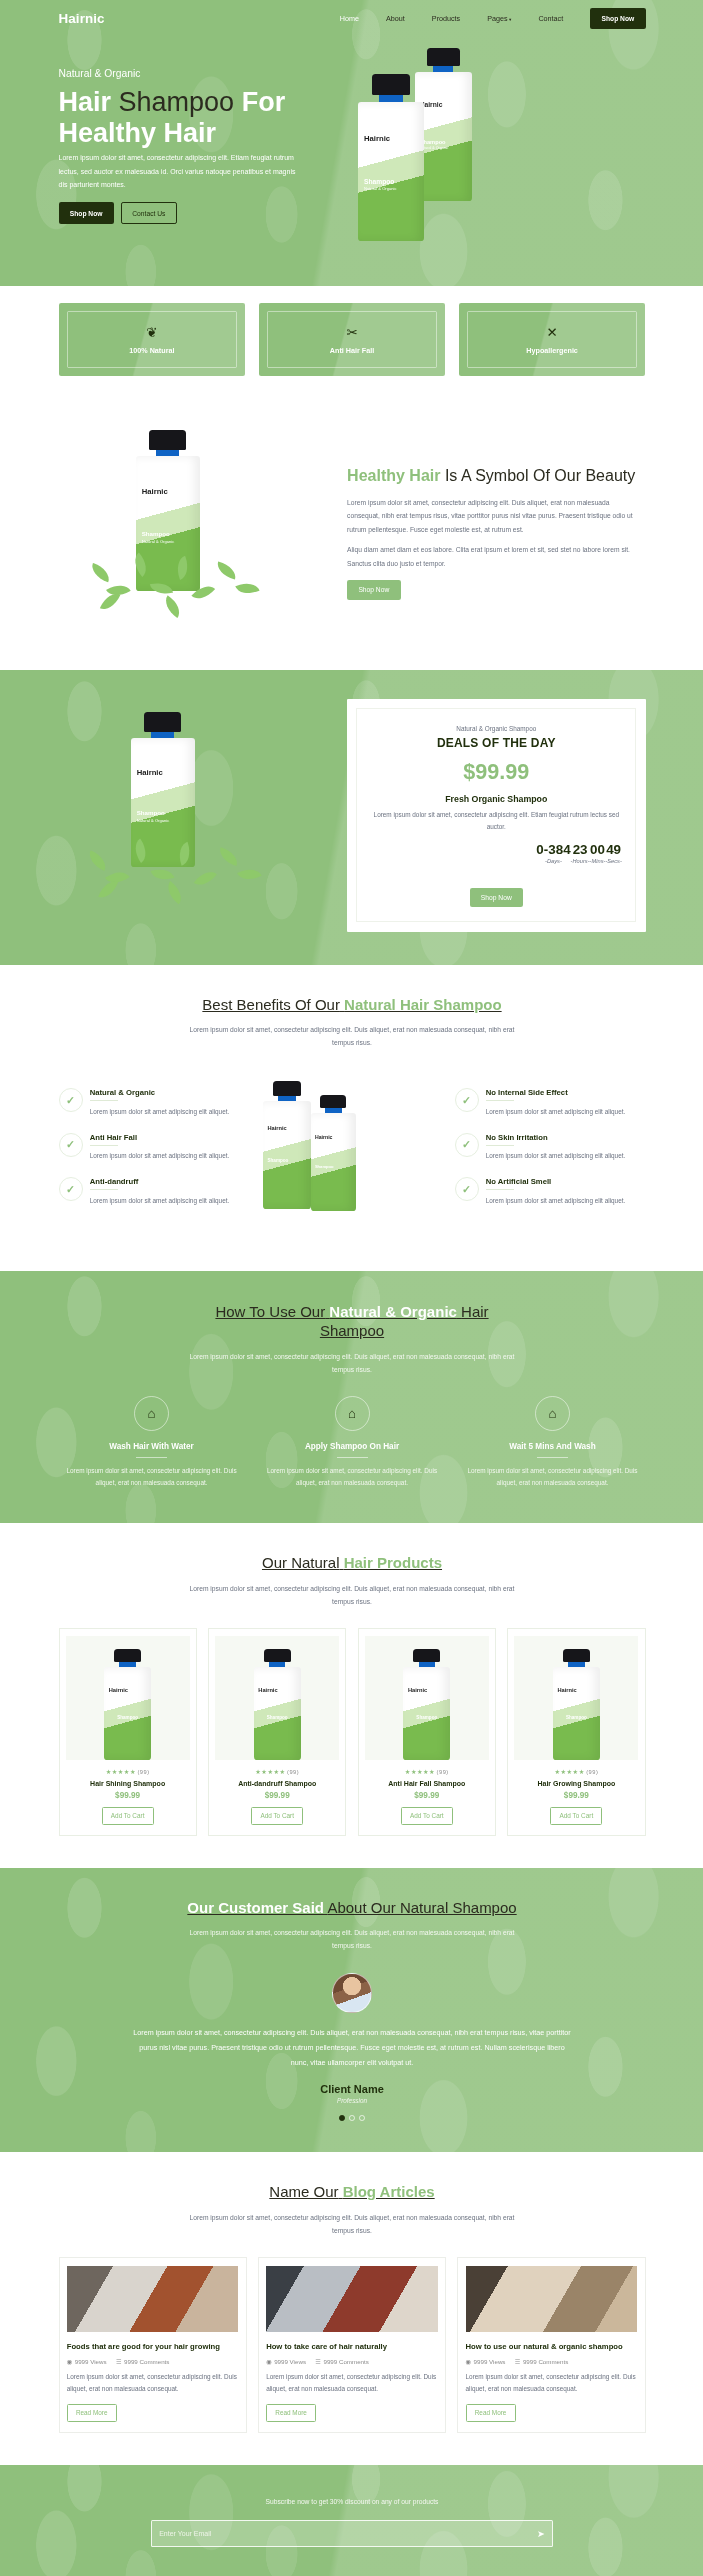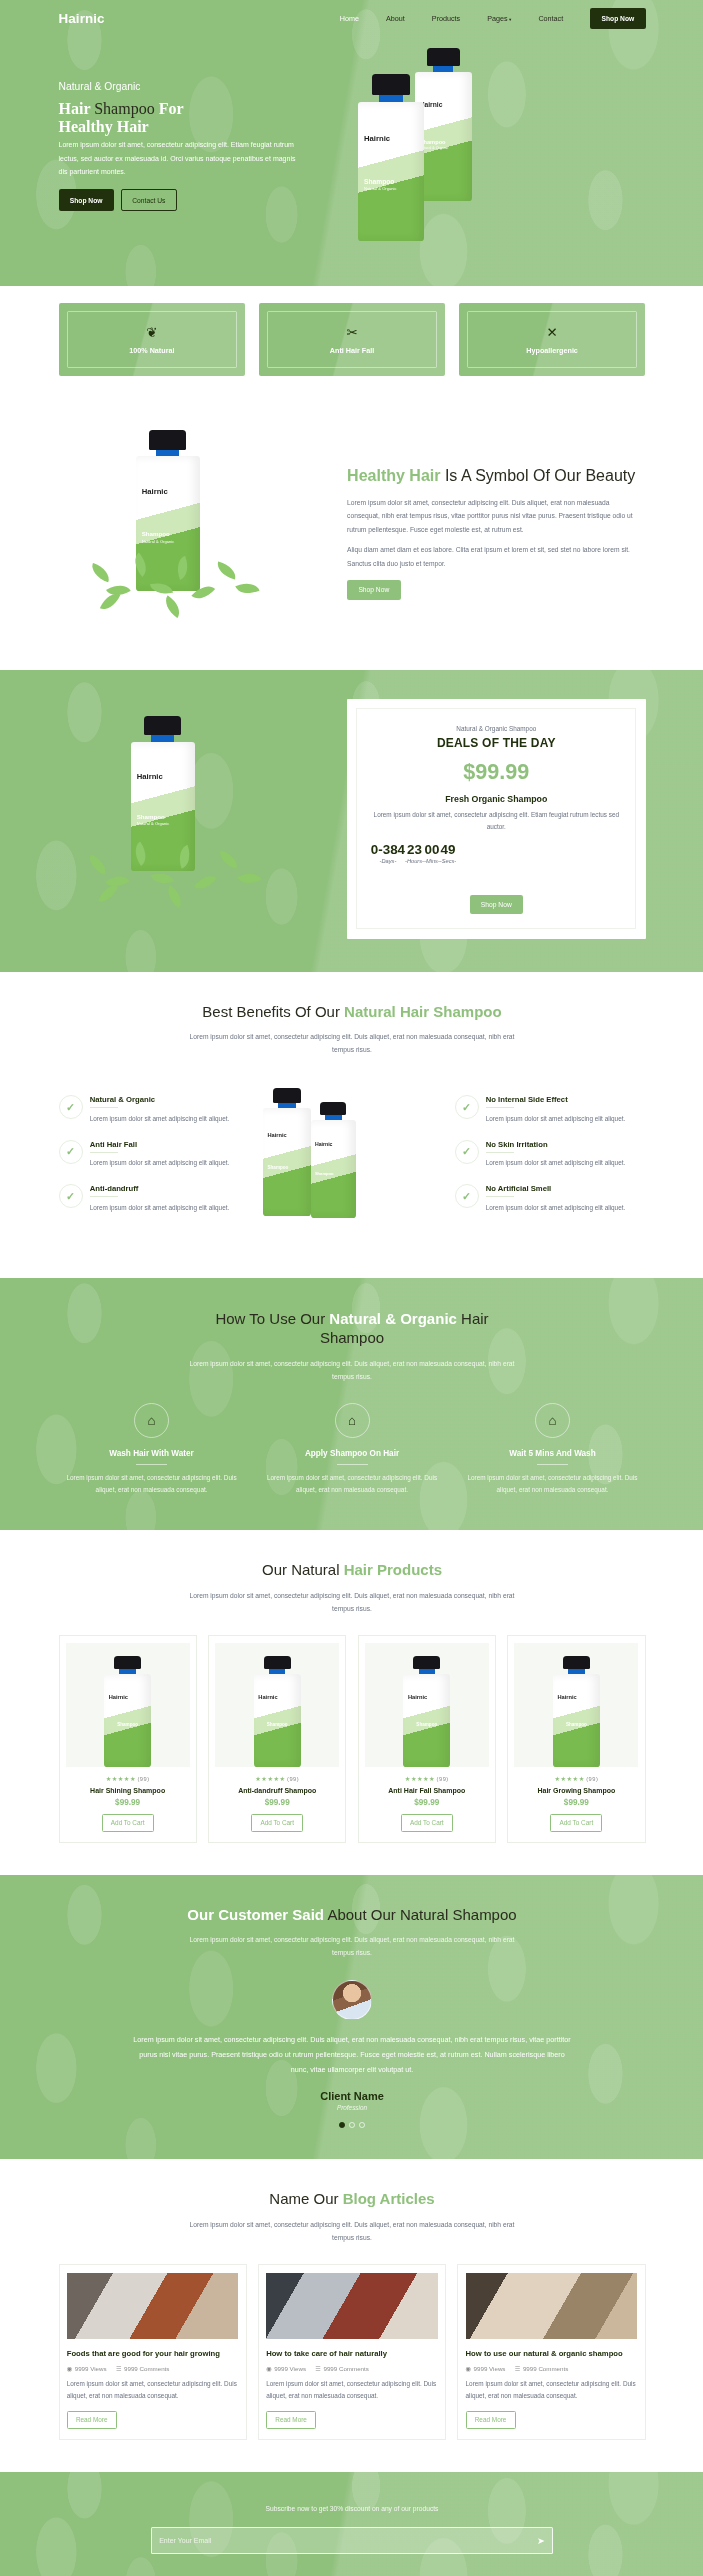--- a/index.html
+++ b/index.html
@@ -53,21 +53,21 @@
   .btn-dark {
     background:#21300d; color:#fff; padding:6.7px 11.3px; border-radius:2.1px;
     font-size:6.7px; font-weight:bold; border:none; cursor:pointer;
   }
 
   
   .hero { padding: 21.6px 0 52px; position:relative; }
   .hero-grid { display:flex; align-items:center; }
   .hero-left { width: 289px; }
   .eyebrow { color:#fff; font-size:10.3px; margin-bottom:7.2px; font-weight:300; }
-  .hero-h1 { font-size:16px; line-height:1.18; margin-bottom:1px; color:#fff; font-weight:bold;font-family:Liberation Serif, serif; }
+  .hero-h1 { font-size:27px; line-height:1.18; margin-bottom:1px; color:#fff; font-weight:bold; }
   .hero-h1 .thin { font-weight:300; color:#2b2b1f; }
   .hero-p { color:#fff; font-size:7px; line-height:1.9; width:247px; margin-bottom:11.3px; }
   .hero-btns { display:flex; gap:7.2px; }
   .btn-outline-dark {
     border:0.5px solid #21300d; color:#21300d; background:transparent;
     padding:6.2px 10.3px; border-radius:2.1px; font-size:6.7px; cursor:pointer;
   }
   .hero-right { flex:1; position:relative; height:175px; }
 
   
@@ -128,28 +128,28 @@
   .deals-left { width:268px; position:relative; height:206px; }
   .deals-card {
     flex:1; background:#fff; padding:9.3px; border-radius:1px;
   }
   .deals-card-in { border:0.5px solid #eef2ea; padding:15.5px 13.4px 14.4px; text-align:center; }
   .deal-eyebrow { font-size:6.4px; color:#6b7280; margin-bottom:4.1px; }
   .deal-title { font-size:12px; font-weight:bold; color:#21300d; letter-spacing:0.2px; margin-bottom:9.3px; }
   .deal-price { font-size:21.6px; font-weight:bold; color:#8fc07c; margin-bottom:9.3px; }
   .deal-prod { font-size:8.8px; font-weight:bold; color:#21300d; margin-bottom:5.2px; }
   .deal-desc { font-size:6.4px; color:#6b7280; line-height:1.8; margin-bottom:10.3px; }
-  .countdown { display:flex; justify-content:flex-start; margin-bottom:28px; }
+  .countdown { display:flex; justify-content:flex-end; margin-bottom:21px; }
   .cd-num { font-size:13.4px; font-weight:bold; color:#21300d; line-height:1.1; }
   .cd-lbl { font-size:5.7px; color:#6b7280; font-style:italic; }
 
   
   .benefits { padding:30px 0 31px; background:#fff; }
   .sec-head { text-align:center; max-width:330px; margin:0 auto 20.6px; }
-  .sec-head .sec-h2 { font-size:15px; }
+  .sec-head .sec-h2 { font-size:15px;text-decoration:underline; }
   .sec-head p { font-size:6.7px; line-height:1.95; color:#6b7280; }
   .ben-grid { display:flex; align-items:center; gap:9.3px; }
   .ben-col { width:191px; }
   .ben-mid { flex:1; position:relative; height:170px; }
   .ben-item { display:flex; gap:7.2px; margin-bottom:15.5px; }
   .ben-check {
     width:24px; height:24px; border-radius:50%; border:0.5px solid #e6efe0;
     display:flex; align-items:center; justify-content:center; flex:0 0 24px;
     color:#8fc07c; font-size:10.8px; font-weight:bold;
   }

